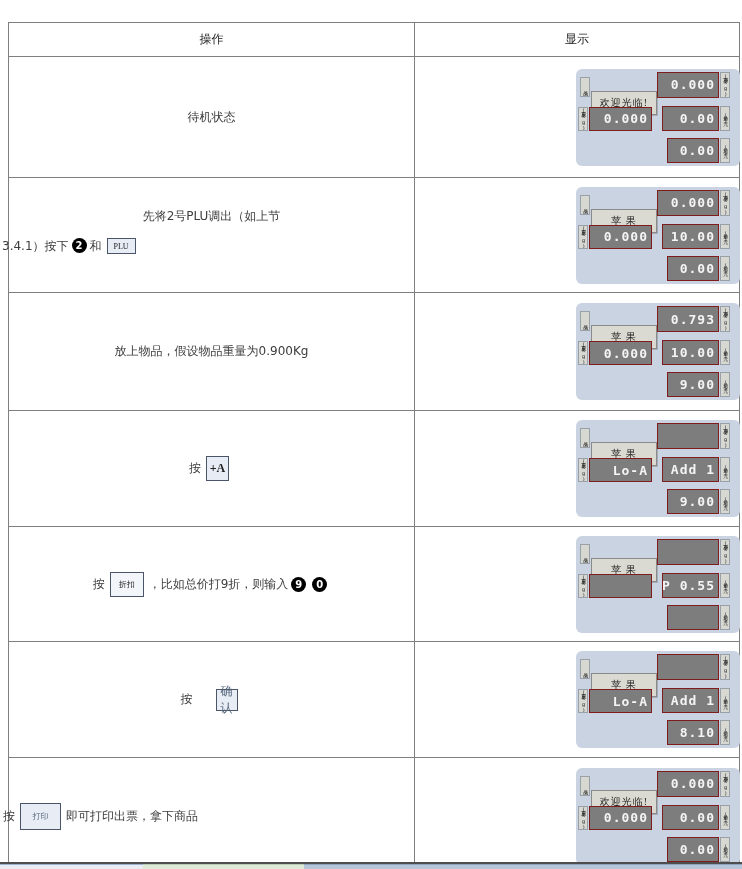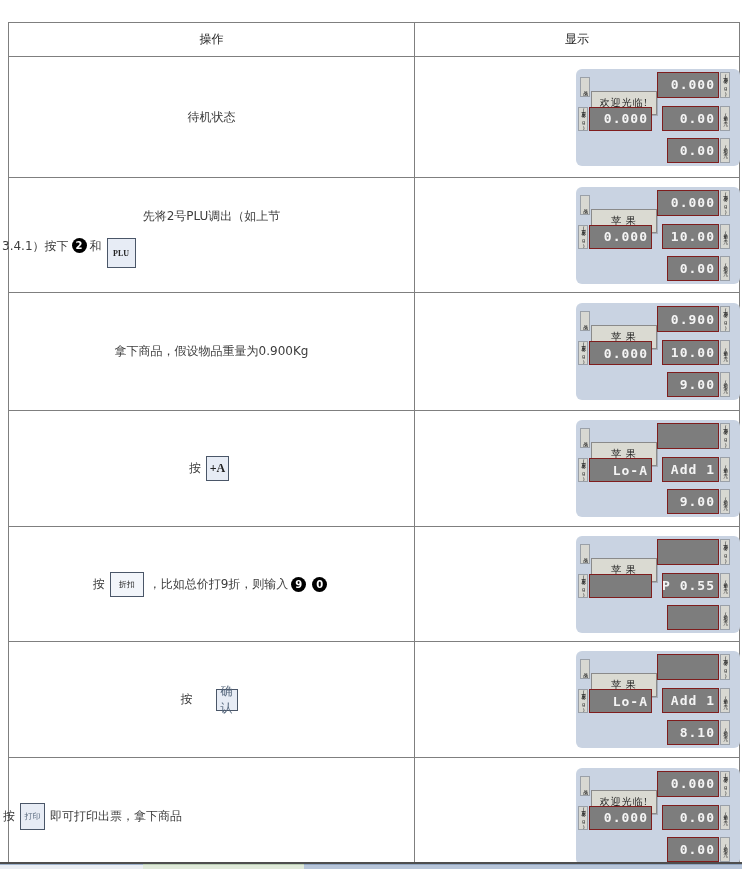--- a/index.html
+++ b/index.html
@@ -16,25 +16,25 @@
   td.dispcol{width:324px;}
   tr.hdr td{height:33px;text-align:center;font-size:12px;color:#1f1f1f;}
   tr.r1 td{height:120px;} tr.r2 td{height:114px;} tr.r3 td{height:117px;}
   tr.r4 td{height:115px;} tr.r5 td{height:114px;} tr.r6 td{height:115px;}
   tr.r7 td{height:116px;}
 
   
   .key{display:inline-flex;align-items:center;justify-content:center;
        border:1px solid #4a5668;background:#e7ecf5;margin:0 5px;color:#222;
        box-sizing:border-box;vertical-align:middle;}
-  .key-plu{width:29px;height:30px;font-family:"Liberation Serif",serif;font-weight:bold;font-size:8px;}
+  .key-plu{width:29px;height:16px;font-family:"Liberation Serif",serif;font-weight:normal;font-size:8px;}
   .key-pa {width:23px;height:25px;font-family:"Liberation Serif",serif;font-weight:bold;font-size:12px;}
   .key-zk {width:34px;height:25px;font-size:8px;background:#f2f5fa;}
   .key-qr {width:22px;height:22px;font-size:12px;color:#56677c;margin-left:23px;}
-  .key-dy {width:25px;height:27px;font-size:8px;color:#56677c;}
+  .key-dy {width:41px;height:27px;font-size:8px;color:#56677c;}
 
   
   .cd{display:inline-flex;align-items:center;justify-content:center;
       width:15px;height:15px;border-radius:50%;background:#000;color:#fff;
       font-size:10px;font-weight:bold;margin:0 3px;vertical-align:middle;}
 
   
   .op2wrap{padding-top:30px;text-align:center;}
   .op2line2{display:flex;justify-content:flex-start;
             margin-left:-7px;margin-top:13px;font-size:12px;text-align:left;}
@@ -129,29 +129,29 @@
         <div class="seg seg-price">10.00</div>
         <div class="lbl lbl-price">单价(元)</div>
         <div class="seg seg-total">0.00</div>
         <div class="lbl lbl-total">总价(元)</div>
       </div>
     </td>
   </tr>
 
   <tr class="r3">
     <td class="opcol">
-      <span>拿下商品，假设物品重量为0.900Kg</span>
-    </td>
-    <td class="dispcol">
-      <div class="panel">
-        <div class="lbl lbl-name">品名</div>
-        <div class="namebox">苹 果</div>
-        <div class="lbl lbl-tare">皮重(kg)</div>
-        <div class="seg seg-tare">0.000</div>
-        <div class="seg seg-net">0.900</div>
+      <span>放上物品，假设物品重量为0.900Kg</span>
+    </td>
+    <td class="dispcol">
+      <div class="panel">
+        <div class="lbl lbl-name">品名</div>
+        <div class="namebox">苹 果</div>
+        <div class="lbl lbl-tare">皮重(kg)</div>
+        <div class="seg seg-tare">0.000</div>
+        <div class="seg seg-net">0.793</div>
         <div class="lbl lbl-net">净重(kg)</div>
         <div class="seg seg-price">10.00</div>
         <div class="lbl lbl-price">单价(元)</div>
         <div class="seg seg-total">9.00</div>
         <div class="lbl lbl-total">总价(元)</div>
       </div>
     </td>
   </tr>
 
   <tr class="r4">

